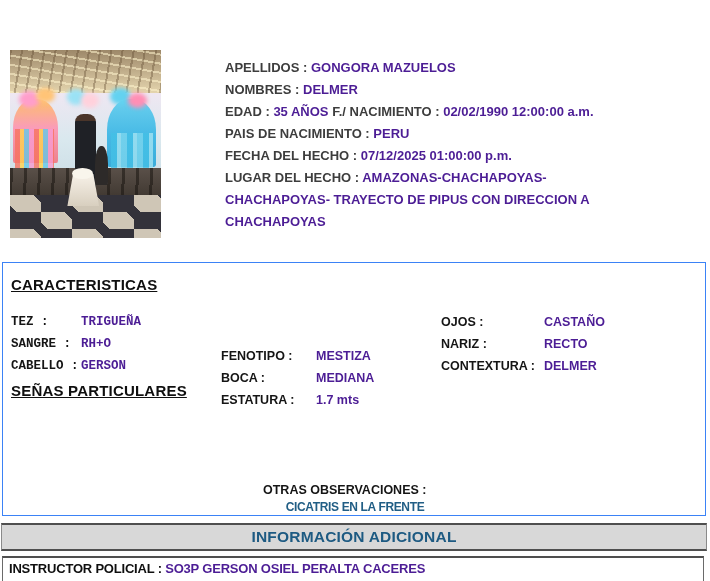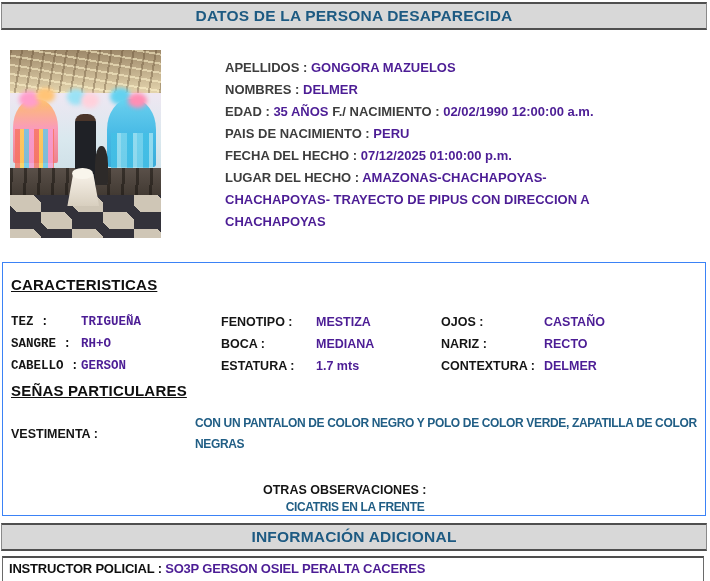--- a/index.html
+++ b/index.html
@@ -59,42 +59,39 @@
   
   #main-box{position:absolute;left:2px;top:262px;width:702px;height:252px;border:1px solid #3b82f6;background:#fff;}
   .sec-title{position:absolute;left:8px;font-size:15px;color:#0f0f0f;text-decoration:underline;letter-spacing:.2px;}
   #title-caracteristicas{top:13px;}
   #title-senas{top:119px;}
   .char-row{position:absolute;left:0;width:100%;height:22px;font-size:12.5px;line-height:22px;}
   #char-row-0{top:48px;}  #char-row-1{top:70px;}  #char-row-2{top:92px;}
   .char-cell{position:absolute;white-space:nowrap;}
   .char-c0{left:8px;font-family:Liberation Mono, monospace;}  .char-c1{left:218px;}  .char-c2{left:438px;}
   .char-c0 .lbl{display:inline-block;width:70px;color:#151515;}
-  .char-c1 .lbl{display:inline-block;width:95px;color:#151515;}
+  .char-c1 .lbl{display:inline-block;width:95px;color:#151515;margin-top:34px;}
   .char-c2 .lbl{display:inline-block;width:103px;color:#151515;}
   .senas-row{position:absolute;left:8px;width:688px;display:flex;align-items:center;}
   .senas-row .s-lbl{width:184px;flex:none;font-size:12.5px;color:#151515;}
   .senas-row .s-val{flex:1;font-size:12px;letter-spacing:-.35px;line-height:21px;color:#215e85;}
   #row-vestimenta{top:149px;height:44px;}
   #row-circunstancias{top:192px;height:44px;}
   #row-otras{top:220px;height:22px;flex-direction:column;}
   
   #instructor-box{position:absolute;left:2px;top:556px;width:702px;height:26px;
     border:1px solid #6a6a6a;border-top:2px solid #4f4f4f;background:#fff;
     font-size:13px;line-height:22px;letter-spacing:-.2px;padding-left:6px;box-sizing:border-box;}
   #instructor-box .lbl{color:#0f0f0f;}
 </style>
 </head>
 <body>
 
 <div id="page">
 
-  <div class="bar" id="bar-top">
-    <span>DATOS DE LA PERSONA DESAPARECIDA</span>
-  </div>
 
   <div id="photo">
     <div class="ph" id="ph-ceiling"></div>
     <div class="ph" id="ph-back"></div>
     <div class="ph" id="ph-arch-left"></div>
     <div class="ph" id="ph-arch-right"></div>
     <div class="ph balloon" style="left:6%;top:22%;width:14%;height:9%;background:#ff9ecb;"></div>
     <div class="ph balloon" style="left:17%;top:20%;width:13%;height:8%;background:#ffc477;"></div>
     <div class="ph balloon" style="left:38%;top:21%;width:12%;height:8%;background:#9be2f5;"></div>
     <div class="ph balloon" style="left:47%;top:23%;width:12%;height:8%;background:#ffd1dc;"></div>
@@ -133,24 +130,20 @@
       <span class="char-cell char-c1"><span class="lbl">BOCA :</span><span class="val">MEDIANA</span></span>
     </div>
     <div class="char-row" id="char-row-2">
       <span class="char-cell char-c0"><span class="lbl">CABELLO :</span><span class="val">GERSON</span></span>
       <span class="char-cell char-c1"><span class="lbl">ESTATURA :</span><span class="val">1.7 mts</span></span>
       <span class="char-cell char-c2"><span class="lbl">CONTEXTURA :</span><span class="val">DELMER</span></span>
     </div>
 
     <div class="sec-title" id="title-senas">SEÑAS PARTICULARES</div>
 
-    <div class="senas-row" id="row-vestimenta">
-      <div class="s-lbl">VESTIMENTA :</div>
-      <div class="s-val">CON UN PANTALON DE COLOR NEGRO Y POLO DE COLOR VERDE, ZAPATILLA DE COLOR NEGRAS</div>
-    </div>
     <div class="senas-row" id="row-otras">
       <div class="s-lbl">OTRAS OBSERVACIONES :</div>
       <div class="s-val">CICATRIS EN LA FRENTE</div>
     </div>
   </div>
 
   <div class="bar" id="bar-adicional">
     <span>INFORMACIÓN ADICIONAL</span>
   </div>
 

